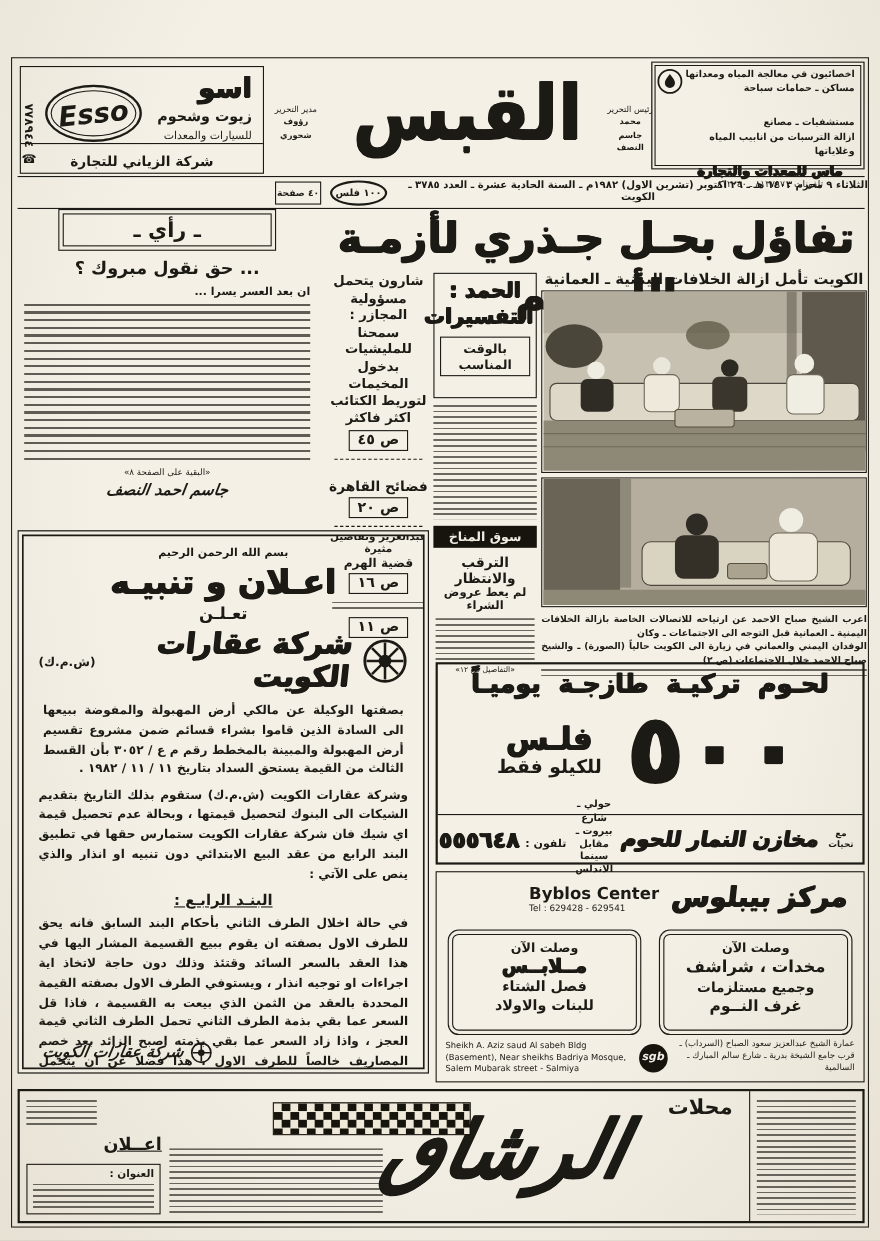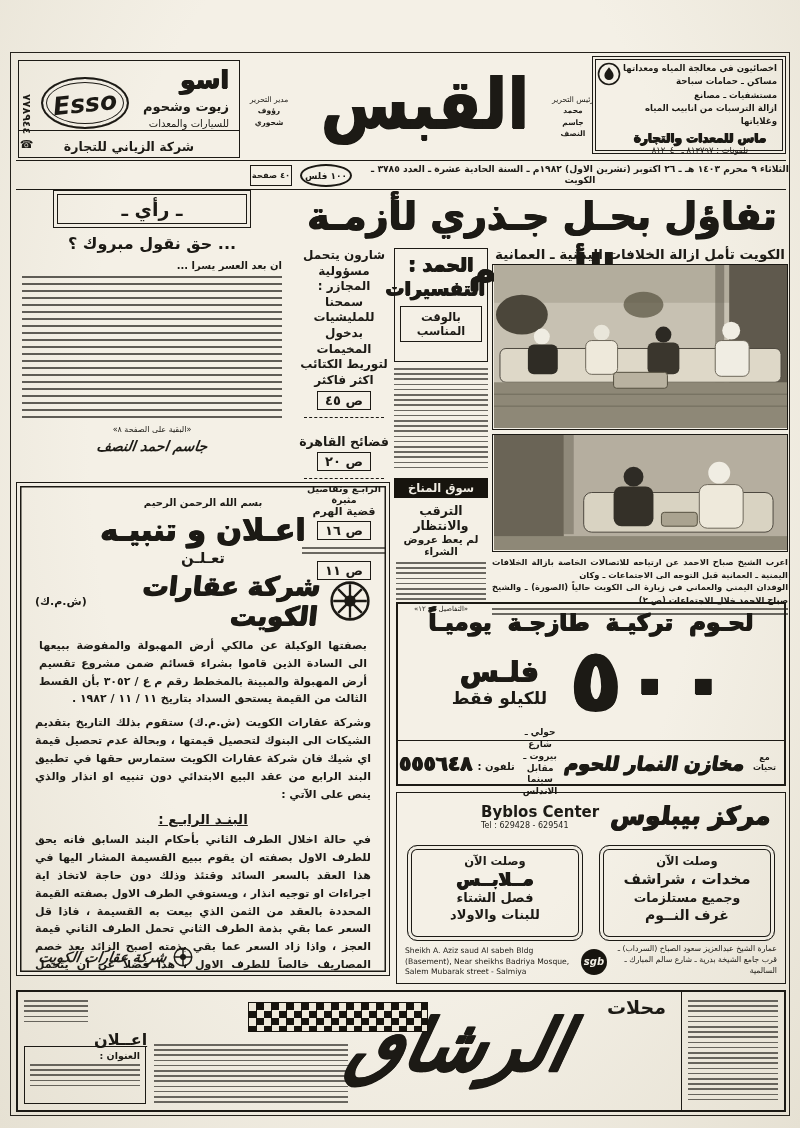--- a/index.html
+++ b/index.html
@@ -53,21 +53,21 @@
 
   <div class="abs box" style="left:592px;top:56px;width:194px;height:98px;box-shadow:inset 0 0 0 2px #f1ede3, inset 0 0 0 3px #1c1a15;padding:5px 8px 3px 30px;">
     <div class="abs" style="left:4px;top:5px;width:24px;height:24px;">
       <svg viewBox="0 0 24 24" width="24" height="24">
           <circle cx="12" cy="12" r="10.5" fill="none" stroke="#1c1a15" stroke-width="1.6"></circle>
           <path d="M12 5.2c2.8 3.8 4.6 5.6 4.6 8.2a4.6 4.6 0 0 1-9.2 0c0-2.6 1.8-4.4 4.6-8.2z" fill="#1c1a15"></path>
         </svg>
     </div>
     <div class="b" style="font-size:8.6px;line-height:1.55;">اخصائيون في معالجة المياه ومعداتها</div>
     <div class="b" style="font-size:8.6px;line-height:1.55;">مساكن ـ حمامات سباحة</div>
-    <div class="b" style="font-size:8.6px;line-height:1.55;">مستشفيات ـ مصانع</div>
+    <div class="b" style="font-size:8.6px;line-height:1.55;margin-top:17px;">مستشفيات ـ مصانع</div>
     <div class="b" style="font-size:8.6px;line-height:1.55;">ازالة الترسبات من انابيب المياه وغلاياتها</div>
     <div class="b c thick" style="font-size:12px;margin-top:2px;">ماس للمعدات والتجارة</div>
     <div class="c" style="font-size:8.4px;">تلفونات : ٨١٣٧٩٧ ـ ٨١٢٠٤٠</div>
   </div>
 
   <div class="abs" style="left:16px;top:160px;width:770px;height:30px;border-top:1.6px solid #1c1a15;border-bottom:1.6px solid #1c1a15;">
     <div class="abs c b" style="left:234px;top:4px;width:42px;height:21px;border:1.2px solid #1c1a15;font-size:8.4px;line-height:19px;">٤٠ صفحة</div>
     <div class="abs oval b" style="left:284px;top:3px;width:52px;height:23px;font-size:9px;">١٠٠ فلس</div>
     <div class="abs c b" style="left:344px;top:2px;width:440px;font-size:9.2px;">الثلاثاء ٩ محرم ١٤٠٣ هـ ـ ٢٦ اكتوبر (تشرين الاول) ١٩٨٢م ـ السنة الحادية عشرة ـ العدد ٣٧٨٥ ـ الكويت</div>
   </div>
@@ -88,21 +88,21 @@
     <div class="b" style="font-size:12px;line-height:1.3;">مسؤولية المجازر :</div>
     <div class="b" style="font-size:12px;line-height:1.3;">سمحنا للمليشيات</div>
     <div class="b" style="font-size:12px;line-height:1.3;">بدخول المخيمات</div>
     <div class="b" style="font-size:12px;line-height:1.3;">لتوريط الكتائب</div>
     <div class="b" style="font-size:12px;line-height:1.3;">اكثر فاكثر</div>
     <div class="pagebox">ص ٤٥</div>
     <div style="border-top:1px dashed #1c1a15;margin:1px 6px 4px;"></div>
     <div class="b" style="font-size:12.5px;margin-top:16px;">فضائح القاهرة</div>
     <div class="pagebox">ص ٢٠</div>
     <div style="border-top:1px dashed #1c1a15;margin:1px 6px 4px;"></div>
-    <div class="b" style="font-size:9.5px;">الرابـع وتفاصيل مثيرة</div>
+    <div class="b" style="font-size:9.5px;">عبدالعزيز وتفاصيل مثيرة</div>
     <div class="b" style="font-size:11px;">قضية الهرم</div>
     <div class="pagebox">ص ١٦</div>
     <div class="tl-s" style="height:9px;margin:1px 4px 2px;"></div>
     <div class="pagebox">ص ١١</div>
   </div>
 
   <div class="abs box c" style="left:394px;top:248px;width:94px;height:114px;padding:4px 2px;">
     <div class="b thick" style="font-size:19px;">الحمد :</div>
     <div class="b thick" style="font-size:19px;margin-top:2px;">التفسيرات</div>
     <div class="b" style="font-size:11.5px;border:1.3px solid #1c1a15;margin:7px 3px 0;padding:3px 0;">بالوقت المناسب</div>
@@ -242,19 +242,19 @@
 
   <div class="abs" style="left:16px;top:990px;width:770px;height:122px;border:2.6px solid #1c1a15;">
     <div class="abs" style="right:102px;top:0;bottom:0;width:0;border-left:1.4px solid #1c1a15;"></div>
     <div class="abs tl-s" style="right:6px;top:8px;width:90px;height:104px;"></div>
     <div class="abs b" style="right:118px;top:4px;font-size:19px;">محلات</div>
     <div class="abs b thick" style="right:160px;top:10px;width:330px;font-size:72px;line-height:1.2;font-style:italic;transform:skewX(-12deg);text-align:center;">الرشاق</div>
     <div class="abs checker" style="right:356px;top:10px;width:180px;height:30px;"></div>
     <div class="abs b" style="left:76px;top:38px;font-size:16px;text-decoration:underline;">اعــلان</div>
     <div class="abs tl-s" style="left:136px;top:52px;width:194px;height:60px;"></div>
     <div class="abs tl-s" style="left:6px;top:8px;width:64px;height:26px;"></div>
-    <div class="abs box" style="left:6px;bottom:6px;width:122px;height:58px;padding:3px 5px;">
+    <div class="abs box" style="left:6px;bottom:6px;width:122px;height:46px;padding:3px 5px;">
       <div class="b" style="font-size:9.5px;">العنوان :</div>
       <div class="tl-s" style="height:24px;margin-top:3px;"></div>
     </div>
   </div>
 
 </div>
 
 </body></html>

